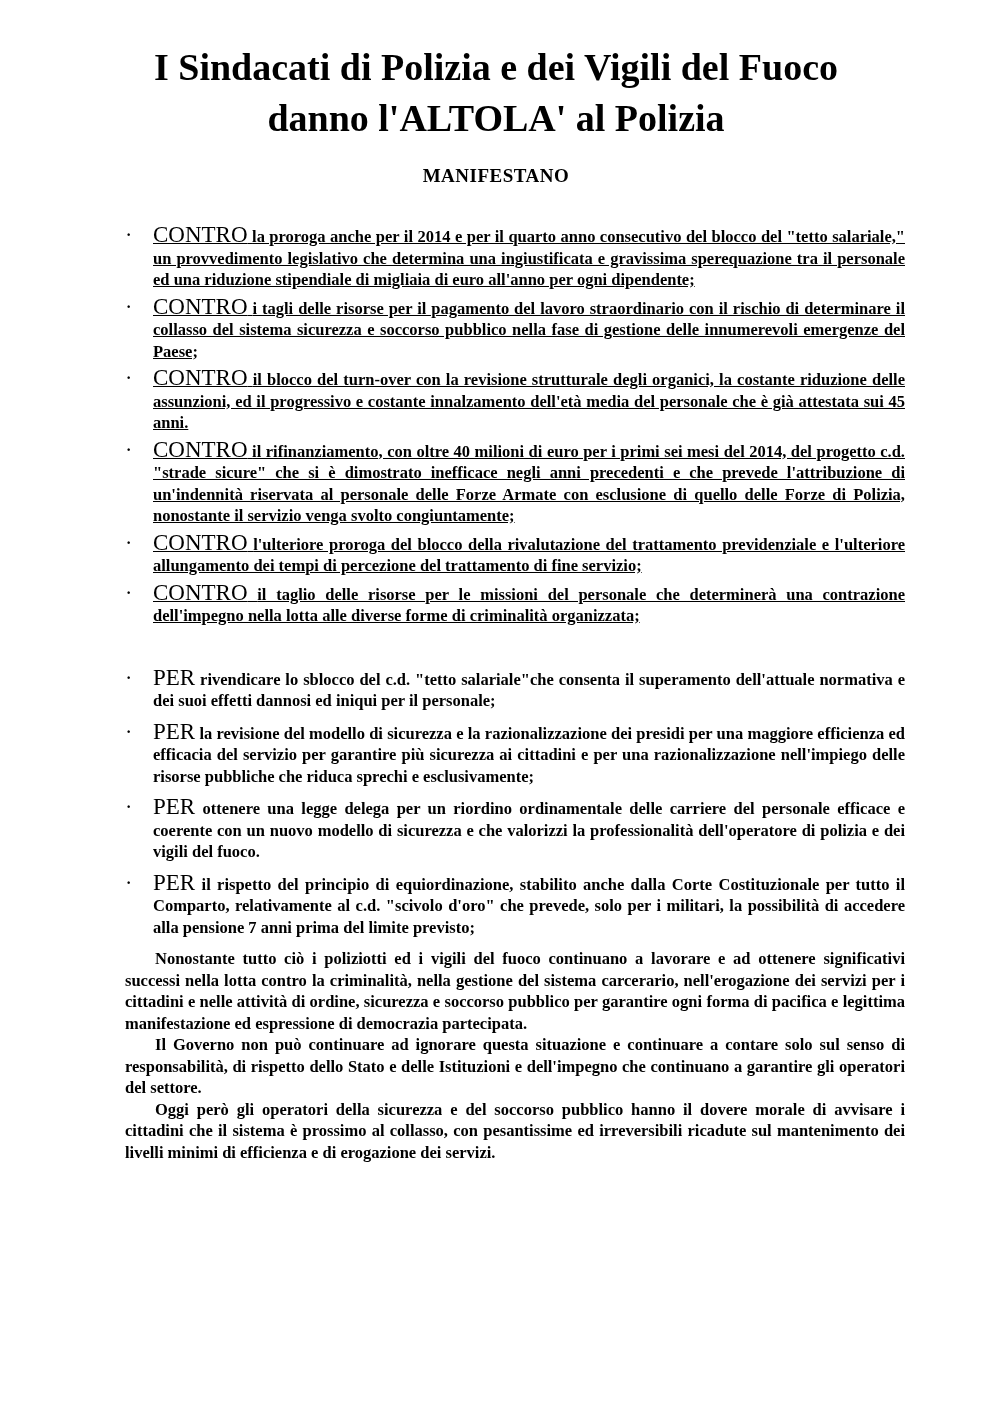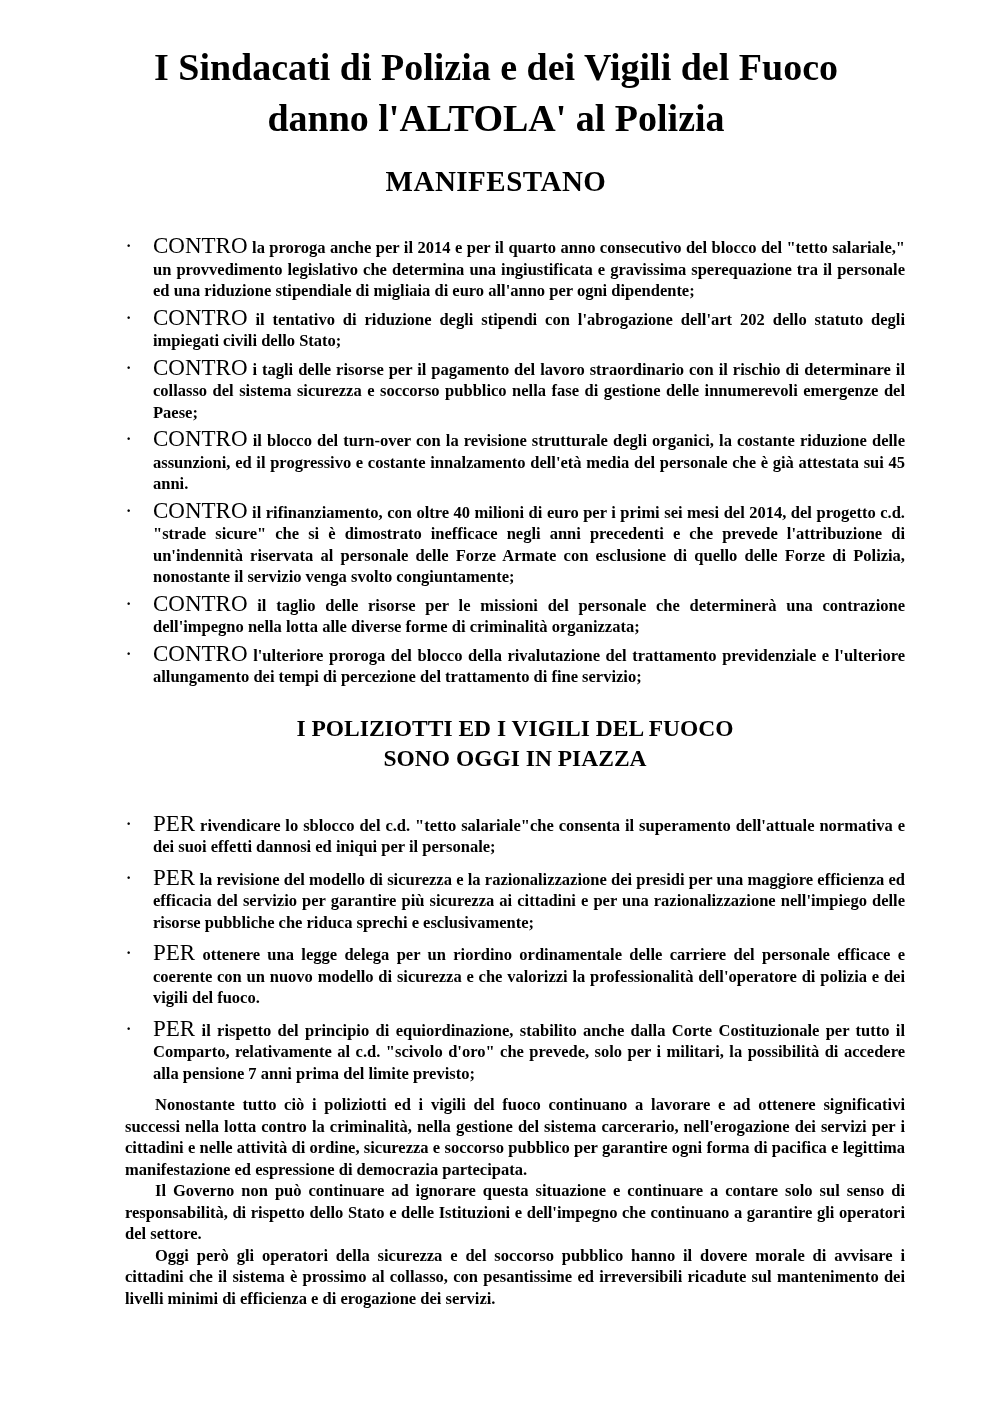--- a/index.html
+++ b/index.html
@@ -25,36 +25,37 @@
   }
   .title-line {
     font-size: 38px;
     font-weight: bold;
     line-height: 51px;
     white-space: nowrap;
     letter-spacing: 0px;
   }
   .manifesto-heading {
     margin-top: 21px;
-    font-size: 29px;
+    font-size: 19px;
     font-weight: bold;
     text-align: center;
     letter-spacing: 0.5px;
   }
   .content {
     box-sizing: border-box;
     padding: 0 87px 0 125px;
   }
   ul.bullet-list {
     list-style: none;
     margin: 0;
     padding: 0;
   }
   ul.bullet-list.contro {
     margin-top: 37px;
+    text-decoration: underline;
   }
   ul.bullet-list.per {
     margin-top: 40px;
   }
   li.bullet-item {
     position: relative;
     padding-left: 28px;
     margin-bottom: 5px;
     text-align: justify;
     font-size: 16.5px;
@@ -106,32 +107,27 @@
   <div class="title-block">
     <div class="title-line">I Sindacati di Polizia e dei Vigili del Fuoco</div>
     <div class="title-line">danno l'ALTOLA' al Polizia</div>
     <div class="manifesto-heading">MANIFESTANO</div>
   </div>
 
   <div class="content">
 
     <ul class="bullet-list contro">
       <li class="bullet-item"><span class="marker"></span><span class="lead">CONTRO</span> <span>la proroga anche per il 2014 e per il quarto anno consecutivo del blocco del "tetto salariale," un provvedimento legislativo che determina una ingiustificata e gravissima sperequazione tra il personale ed una riduzione  stipendiale di migliaia di euro all'anno per ogni dipendente;</span></li>
-      <li class="bullet-item"><span class="marker"></span><span class="lead">CONTRO</span> <span>il tentativo di riduzione degli stipendi con l'abrogazione dell'art 202 dello statuto degli impiegati civili dello Stato;</span></li>
       <li class="bullet-item"><span class="marker"></span><span class="lead">CONTRO</span> <span>i tagli  delle risorse per il pagamento del lavoro straordinario con il rischio di determinare il collasso del sistema sicurezza e soccorso pubblico nella fase di gestione delle innumerevoli emergenze del Paese;</span></li>
       <li class="bullet-item"><span class="marker"></span><span class="lead">CONTRO</span> <span>il blocco del turn-over con la revisione strutturale degli organici, la costante riduzione delle assunzioni, ed il progressivo e costante innalzamento dell'età media del personale che è già attestata sui 45 anni.</span></li>
       <li class="bullet-item"><span class="marker"></span><span class="lead">CONTRO</span> <span>il rifinanziamento, con oltre 40 milioni di euro per i primi sei mesi del 2014, del progetto c.d. "strade sicure" che si è dimostrato inefficace negli anni precedenti e che prevede l'attribuzione di un'indennità  riservata al personale delle Forze Armate con esclusione di quello delle Forze di Polizia, nonostante il servizio venga svolto congiuntamente;</span></li>
+      <li class="bullet-item"><span class="marker"></span><span class="lead">CONTRO</span> <span>l'ulteriore proroga del blocco della rivalutazione del trattamento previdenziale e l'ulteriore allungamento dei tempi di percezione del trattamento di fine servizio;</span></li>
       <li class="bullet-item"><span class="marker"></span><span class="lead">CONTRO</span> <span> il taglio delle risorse per le missioni del personale che determinerà una contrazione dell'impegno nella lotta alle diverse forme di criminalità organizzata;</span></li>
-      <li class="bullet-item"><span class="marker"></span><span class="lead">CONTRO</span> <span>l'ulteriore proroga del blocco della rivalutazione del trattamento previdenziale e l'ulteriore allungamento dei tempi di percezione del trattamento di fine servizio;</span></li>
     </ul>
 
-    <div class="section-heading">
-      <div>I POLIZIOTTI ED I VIGILI DEL FUOCO</div>
-      <div>SONO OGGI IN PIAZZA</div>
-    </div>
 
     <ul class="bullet-list per">
       <li class="bullet-item"><span class="marker"></span><span class="lead">PER</span> <span>rivendicare lo sblocco del c.d. "tetto salariale"che consenta il superamento dell'attuale normativa e dei suoi effetti dannosi ed iniqui per il personale;</span></li>
       <li class="bullet-item"><span class="marker"></span><span class="lead">PER</span> <span>la revisione del modello di sicurezza e la razionalizzazione dei presidi per una maggiore efficienza ed efficacia del servizio per garantire più sicurezza ai cittadini e per una razionalizzazione nell'impiego delle risorse pubbliche che riduca sprechi e esclusivamente;</span></li>
       <li class="bullet-item"><span class="marker"></span><span class="lead">PER</span> <span>ottenere una legge delega per un riordino ordinamentale delle carriere del personale efficace e coerente con un nuovo modello di sicurezza e che valorizzi la professionalità dell'operatore di polizia e dei vigili del fuoco.</span></li>
       <li class="bullet-item"><span class="marker"></span><span class="lead">PER</span> <span>il rispetto del principio di equiordinazione, stabilito anche dalla Corte Costituzionale per tutto il Comparto, relativamente al c.d. "scivolo d'oro" che prevede, solo per i militari, la possibilità di accedere alla pensione 7 anni prima del limite previsto;</span></li>
     </ul>
 
     <div class="closing">
       <p>Nonostante tutto ciò i poliziotti ed i vigili del fuoco continuano a lavorare e ad ottenere significativi successi nella lotta contro la criminalità, nella gestione del sistema carcerario, nell'erogazione dei servizi per i cittadini e nelle attività di ordine, sicurezza e soccorso pubblico per garantire ogni forma di pacifica e legittima manifestazione ed espressione di democrazia partecipata.</p>

